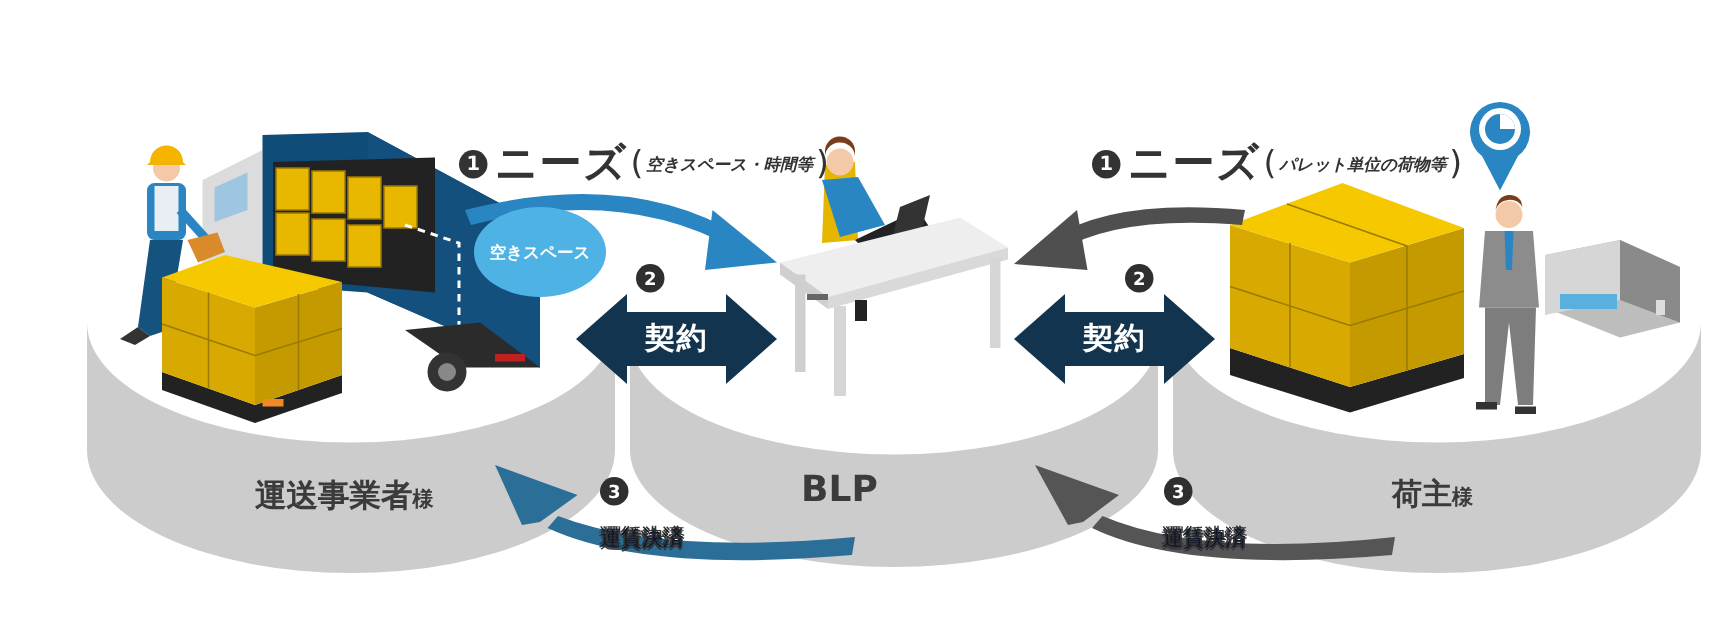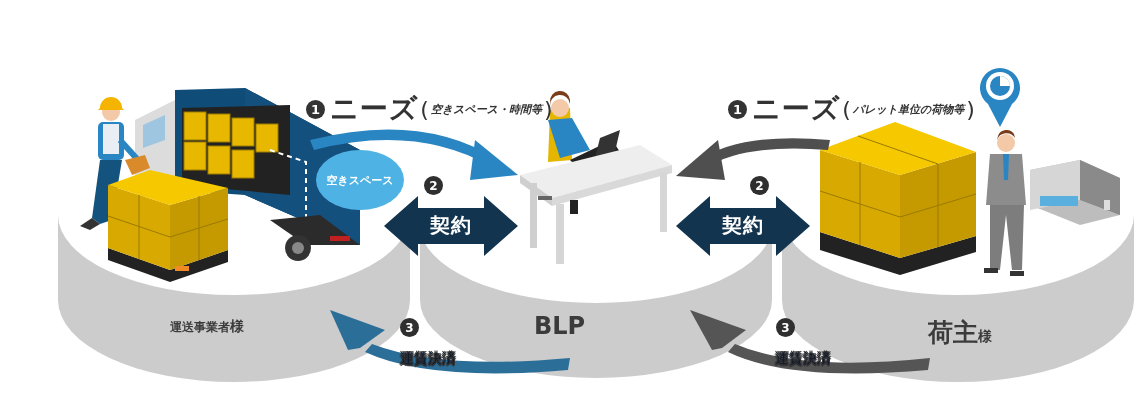--- a/index.html
+++ b/index.html
@@ -10,21 +10,21 @@
   .needs .num { display:inline-flex; width:19px; height:19px; border-radius:50%; background:#333; color:#fff;
                 font-size:13px; align-items:center; justify-content:center; margin-right:5px; }
   .needs .main { font-size:28px; letter-spacing:1px; }
   .needs .paren { font-size:22px; font-weight:normal; margin:0 2px; }
   .needs .sub { font-size:11px;font-style:italic; }
   .badge { position:absolute; width:19px; height:19px; border-radius:50%; background:#2f2f2f; color:#fff;
            font-size:12px; font-weight:bold; display:flex; align-items:center; justify-content:center; }
   .contract { position:absolute; color:#fff; font-size:20px; font-weight:bold; letter-spacing:1px; }
   .pay { position:absolute; color:#0f172a; font-size:14px; font-weight:normal;
          text-shadow: -1px -1px 0 #333, 1px -1px 0 #333, -1px 1px 0 #333, 1px 1px 0 #333, 0 2px 0 #333; }
-  .bubble { position:absolute; left:316px; top:150px; width:88px; height:60px; border-radius:50%;
+  .bubble { position:absolute; left:316px; top:138px; width:88px; height:60px; border-radius:50%;
             background:#4fb2e4; color:#fff; font-size:11px; font-weight:bold;
             display:flex; align-items:center; justify-content:center; }
   .disc-label { position:absolute; font-weight:bold; color:#3b3b3b; }
 </style>
 </head>
 <body>
 
 <div id="stage">
 <svg width="1148" height="411" viewBox="0 0 1148 411">
 
@@ -190,21 +190,21 @@
 <div class="contract" style="left:722px; top:212px;">契約</div>
 
 
 <div class="badge" style="left:400px; top:318px;">3</div>
 <div class="pay" style="left:400px; top:350px;">運賃決済</div>
 <div class="badge" style="left:776px; top:318px;">3</div>
 <div class="pay" style="left:775px; top:350px;">運賃決済</div>
 
 
 <div class="disc-label" style="left:170px; top:316px;">
-  <span style="font-size:12px;">運送事業者</span><span style="font-size:14px;">様</span>
+  <span style="font-size:21px;">運送事業者</span><span style="font-size:14px;">様</span>
 </div>
 <div class="disc-label" style="left:534px; top:312px; font-size:24px;">
   <span>BLP</span>
 </div>
 <div class="disc-label" style="left:928px; top:316px;">
-  <span style="font-size:25px;text-align:right;">荷主</span><span style="font-size:14px;">様</span>
+  <span style="font-size:20px;text-align:right;">荷主</span><span style="font-size:14px;">様</span>
 </div>
 </div>
 
 </body></html>

